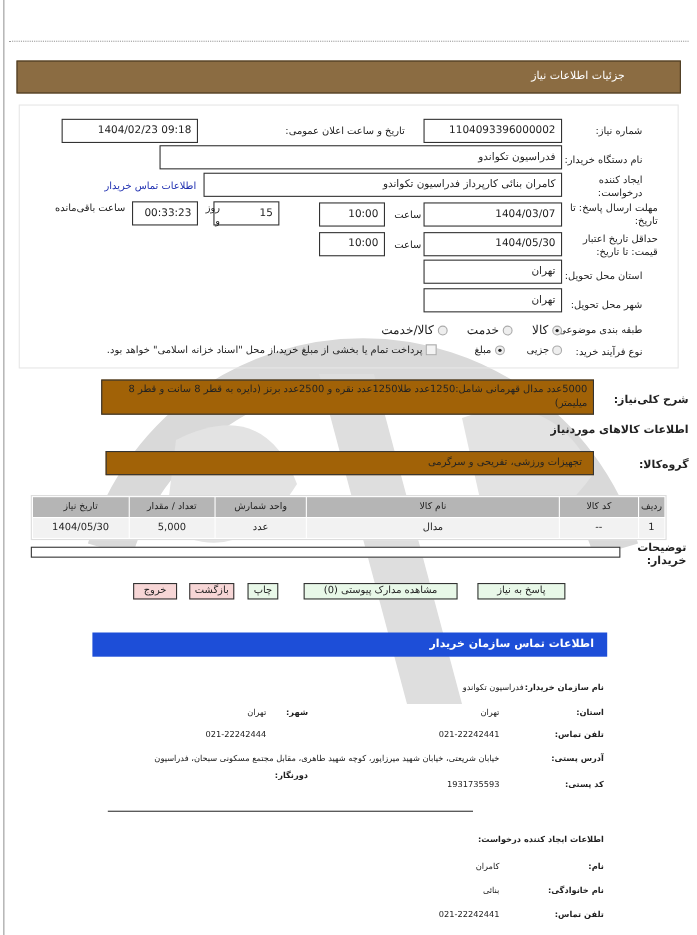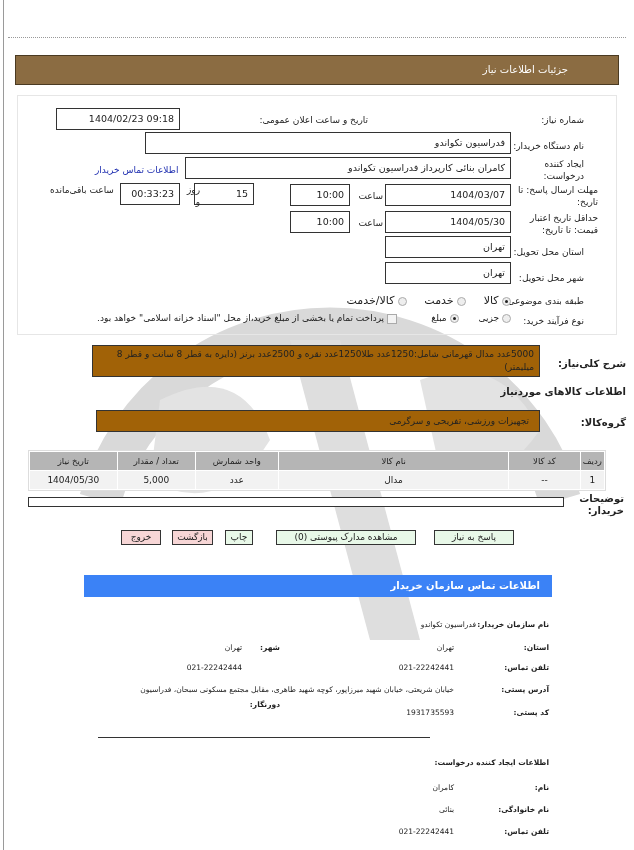--- a/index.html
+++ b/index.html
@@ -18,21 +18,21 @@
   .check { display: inline-block; width: 10px; height: 10px; border: 1px solid #aaa; background: #f3f3f3; vertical-align: middle; }
   .link { color: #1f2fb0; }
   .watermark { position: absolute; left: 40px; top: 200px; width: 580px; height: 460px; pointer-events: none; }
   .bold-lbl { position: absolute; font-weight: bold; font-size: 10px; direction: rtl; text-align: right; white-space: nowrap; }
   table.items { position: absolute; left: 28px; top: 450px; width: 578px; border-collapse: separate; border-spacing: 1px; background: #fff; border: 1px solid #ddd; }
   table.items th { background: #b5b5b5; color: #222; font-weight: normal; font-size: 8.5px; height: 18px; }
   table.items td { background: #f2f2f2; font-size: 9px; height: 18px; text-align: center; }
   .btn { position: absolute; height: 15px; border: 1px solid #333; font-size: 9px; line-height: 13px; text-align: center; direction: rtl; }
   .btn.green { background: #e8f8e8; }
   .btn.pink { background: #f7d6d6; }
-  .contact-bar { position: absolute; left: 84px; top: 575px; width: 468px; height: 22px; background: #3b82f6; color: #fff; font-weight: bold; font-size: 10px; direction: rtl; padding-right: 12px; line-height: 22px; }
+  .contact-bar { position: absolute; left: 84px; top: 575px; width: 468px; height: 22px; background: #1d4ed8; color: #fff; font-weight: bold; font-size: 10px; direction: rtl; padding-right: 12px; line-height: 22px; }
   .ct { position: absolute; font-size: 7.5px; direction: rtl; text-align: right; white-space: nowrap; color: #222; }
   .ct.b { font-weight: bold; }
   .hr-line { position: absolute; left: 98px; top: 737px; width: 332px; border-top: 1px solid #333; }
 </style>
 </head>
 <body>
 
 <div class="left-rule"></div>
 <div class="dotted-rule"></div>
 
@@ -43,20 +43,21 @@
 <svg class="watermark" viewBox="0 0 580 460">
   <path d="M60 300 A240 240 0 0 1 520 300" fill="none" stroke="#d9d9d9" stroke-width="42"></path>
   <path d="M250 140 L330 440 L380 440 L300 140 Z" fill="#dedede"></path>
   <path d="M120 200 Q200 160 230 240 Q180 320 110 280 Z" fill="#e3e3e3"></path>
   <path d="M380 180 Q460 150 500 230 Q450 300 400 270 Z" fill="#e3e3e3"></path>
 </svg>
 
 <div class="panel">
 
   <div class="lbl" style="right:32px;top:18px;">شماره نیاز:</div>
+  <div class="box" style="right:105px;top:12px;width:126px;text-align:right;">1104093396000002</div>
   <div class="lbl" style="right:248px;top:18px;">تاریخ و ساعت اعلان عمومی:</div>
   <div class="box" style="left:38px;top:12px;width:124px;text-align:right;">1404/02/23 09:18</div>
 
   <div class="lbl" style="right:32px;top:44px;">نام دستگاه خریدار:</div>
   <div class="box rtl" style="right:105px;top:36px;width:366px;">فدراسیون تکواندو</div>
 
   <div class="lbl" style="right:32px;top:62px;width:70px;white-space:normal;">ایجاد کننده درخواست:</div>
   <div class="box rtl" style="right:105px;top:61px;width:326px;">کامران بنائی کارپرداز فدراسیون تکواندو</div>
   <div class="lbl link" style="left:77px;top:68px;">اطلاعات تماس خریدار</div>
 

